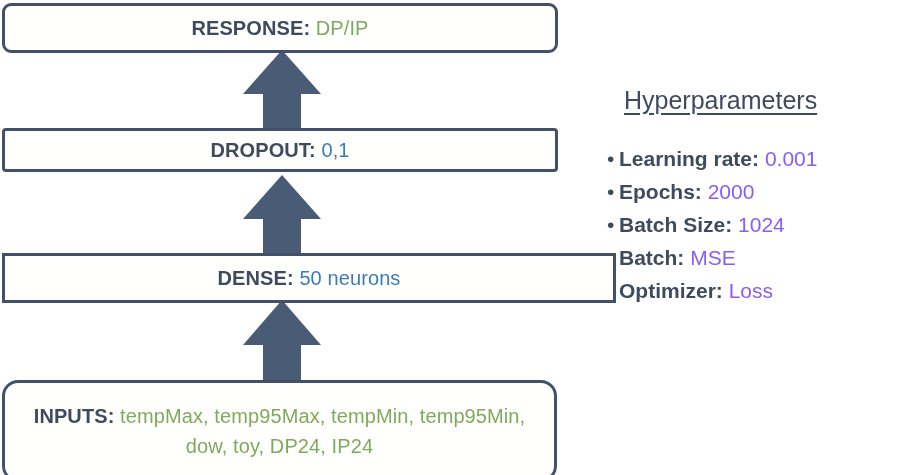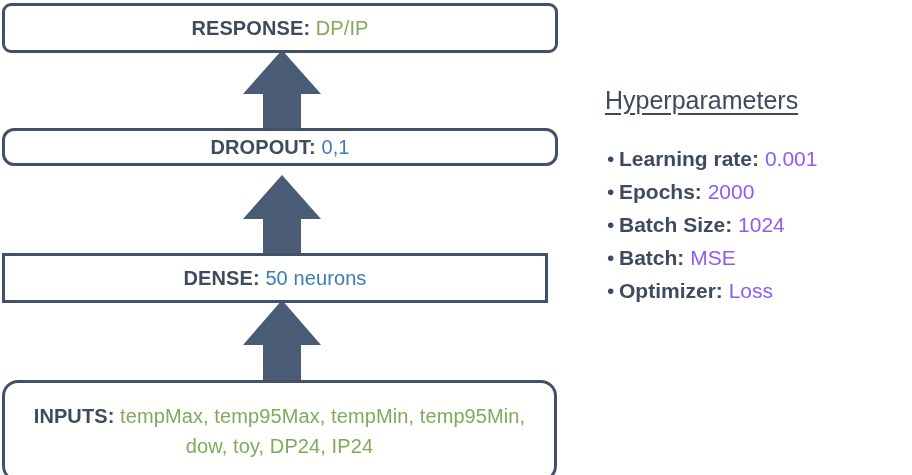--- a/index.html
+++ b/index.html
@@ -60,27 +60,27 @@
     left: 2px;
     top: 3px;
     width: 556px;
     height: 50px;
     border-radius: 9px;
   }
   #box-dropout {
     left: 2px;
     top: 128px;
     width: 556px;
-    height: 38px;
-    border-radius: 12px;
+    height: 44px;
+    border-radius: 4px;
   }
   #box-dense {
     left: 2px;
     top: 253px;
-    width: 546px;
+    width: 614px;
     height: 50px;
     border-radius: 0;
   }
   #box-inputs {
     left: 2px;
     top: 380px;
     width: 555px;
     height: 102px;
     border-radius: 16px;
   }
@@ -111,21 +111,21 @@
     top: 84px;
     width: 300px;
   }
 
   #hyperparams-title {
     font-size: 25px;
     line-height: 33px;
     color: #3e4a5e;
     text-decoration: underline;
     text-underline-offset: 4px;
-    margin-left: 0;
+    margin-left: 19px;
     white-space: nowrap;
   }
 
   #hyperparams-list {
     list-style: none;
     margin: 0;
     padding: 0;
     margin-top: 25px;
   }
 

